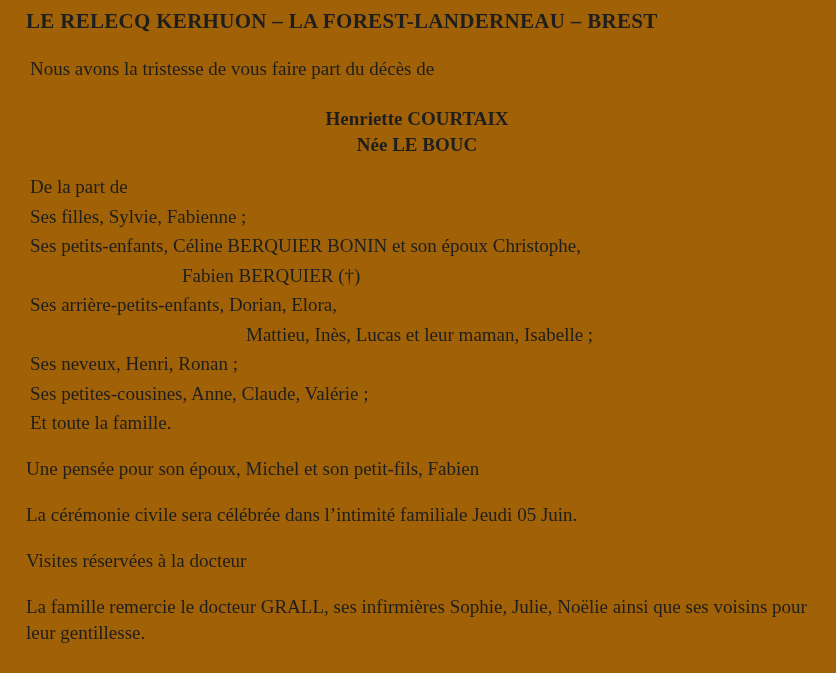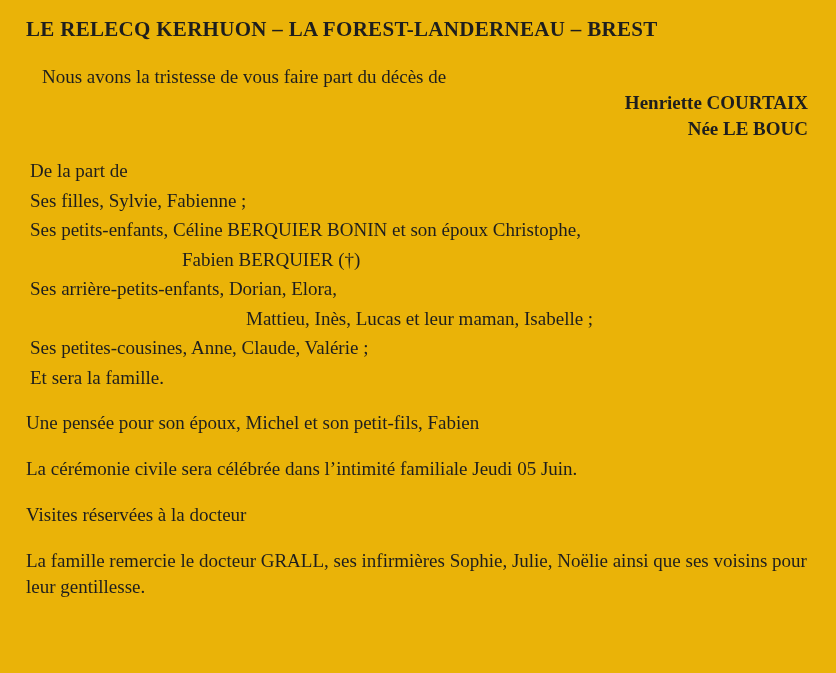--- a/index.html
+++ b/index.html
@@ -4,42 +4,43 @@
 <style>
   html, body {
     margin: 0;
     padding: 0;
     background: #ffffff;
   }
   .page {
     position: relative;
     width: 836px;
     height: 673px;
-    background: #eab308;
+    background: #a16207;
     font-family: "Liberation Serif", serif;
     font-size: 19px;
     color: #1e1e1e;
     box-sizing: border-box;
-    padding: 16px 28px 0 26px;
+    padding: 8px 28px 0 26px;
     overflow: hidden;
   }
   .header {
     font-size: 21px;
     font-weight: bold;
     margin: 0;
     line-height: 26px;
     letter-spacing: 0.3px;
     white-space: nowrap;
   }
   .intro {
-    margin: 22px 0 0 16px;
+    margin: 22px 0 0 4px;
     line-height: 26px;
   }
   .center-block {
-    text-align: right;
+    margin-top: 24px;
+    text-align: center;
     font-weight: bold;
   }
   .center-block p {
     margin: 0;
     line-height: 26px;
   }
   .family {
     margin-top: 16px;
   }
   .family p {
@@ -71,22 +72,23 @@
     <p>Née LE BOUC</p>
   </div>
 
   <div class="family">
     <p>De la part de</p>
     <p>Ses filles, Sylvie, Fabienne ;</p>
     <p>Ses petits-enfants, Céline BERQUIER BONIN et son époux Christophe,</p>
     <p class="indent-1">Fabien BERQUIER (†)</p>
     <p>Ses arrière-petits-enfants, Dorian, Elora,</p>
     <p class="indent-2">Mattieu, Inès, Lucas et leur maman, Isabelle ;</p>
+    <p>Ses neveux, Henri, Ronan ;</p>
     <p>Ses petites-cousines, Anne, Claude, Valérie ;</p>
-    <p>Et sera la famille.</p>
+    <p>Et toute la famille.</p>
   </div>
 
   <p class="para">Une pensée pour son époux, Michel et son petit-fils, Fabien</p>
 
   <p class="para">La cérémonie civile sera célébrée dans l’intimité familiale Jeudi 05 Juin.</p>
 
   <p class="para">Visites réservées à la docteur</p>
 
   <p class="para para-last">La famille remercie le docteur GRALL, ses infirmières Sophie, Julie, Noëlie ainsi que ses voisins pour leur gentillesse.</p>
 

